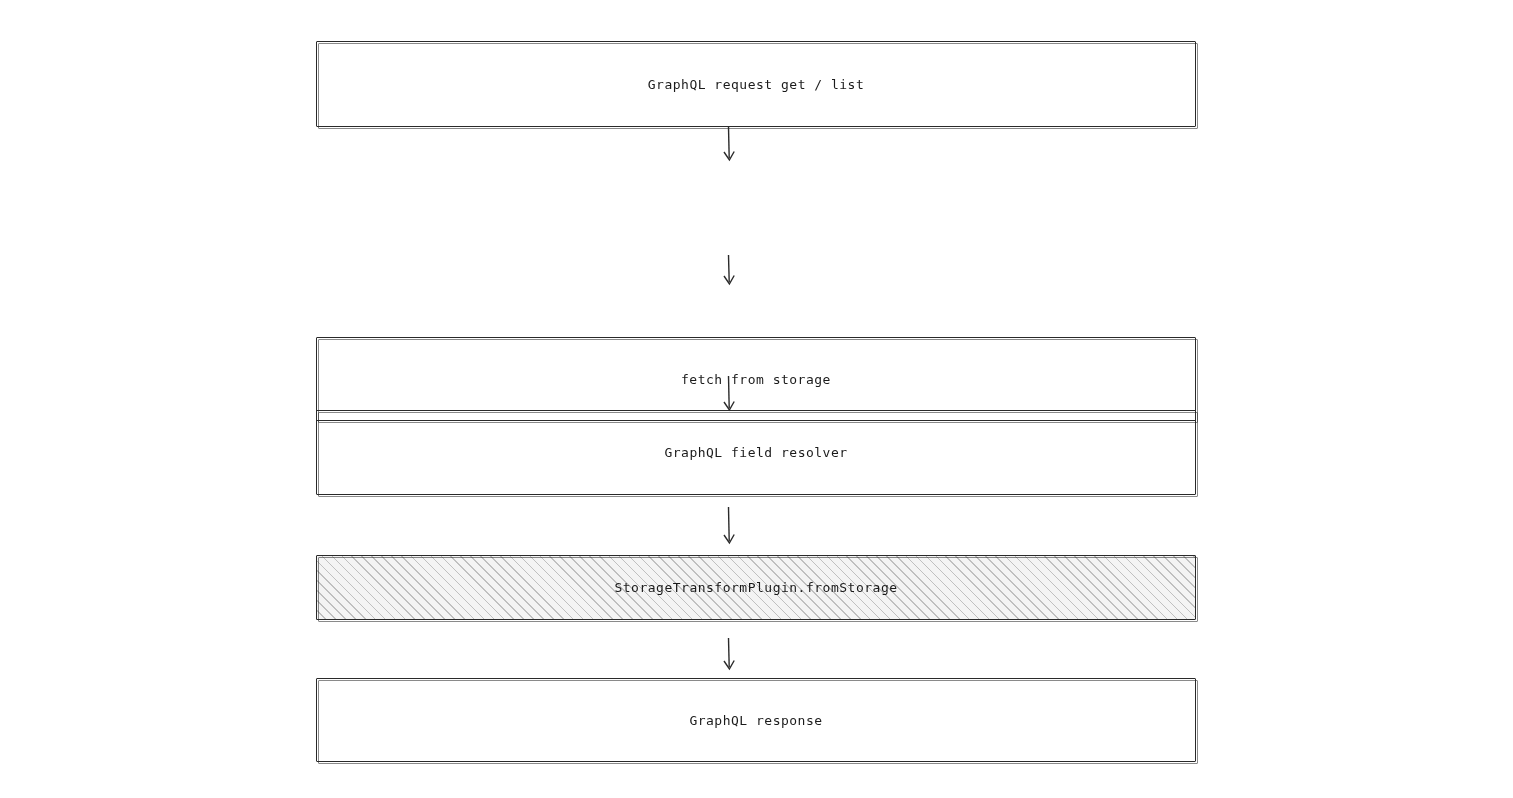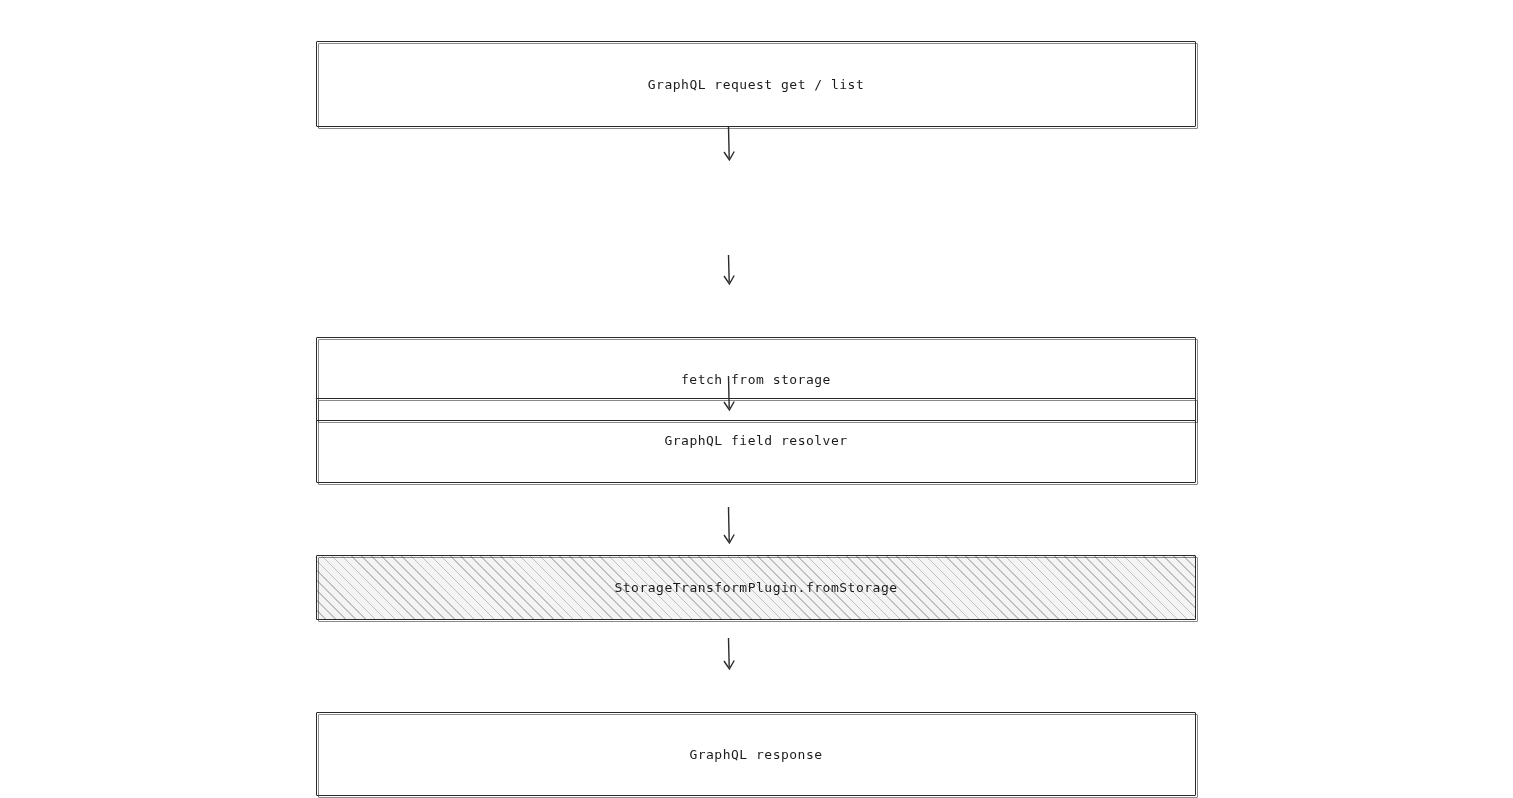--- a/index.html
+++ b/index.html
@@ -120,21 +120,21 @@
     <span class="node-label">fetch from storage</span>
   </div>
 
   <div class="arrow" style="top:376px; height:45px;">
     <svg width="24" height="45" viewBox="0 0 24 45">
       <path d="M10.5 0 L11.2 32" stroke="#2a2a2a" stroke-width="1.4" fill="none"></path>
       <path d="M6 26 L11.4 34 L16.2 25.5" stroke="#2a2a2a" stroke-width="1.4" fill="none"></path>
     </svg>
   </div>
 
-  <div class="flow-node" style="top:398px; height:85px;">
+  <div class="flow-node" style="top:410px; height:85px;">
     <span class="sketch-border">
       <span class="s1"></span>
         <span class="s2"></span>
     </span>
     <span class="node-label">GraphQL field resolver</span>
   </div>
 
   <div class="arrow" style="top:507px; height:48px;">
     <svg width="24" height="48" viewBox="0 0 24 48">
       <path d="M10.5 0 L11.2 34" stroke="#2a2a2a" stroke-width="1.4" fill="none"></path>
@@ -150,21 +150,21 @@
     <span class="node-label">StorageTransformPlugin.fromStorage</span>
   </div>
 
   <div class="arrow" style="top:638px; height:42px;">
     <svg width="24" height="42" viewBox="0 0 24 42">
       <path d="M10.5 0 L11.2 29" stroke="#2a2a2a" stroke-width="1.4" fill="none"></path>
       <path d="M6 23 L11.4 31 L16.2 22.5" stroke="#2a2a2a" stroke-width="1.4" fill="none"></path>
     </svg>
   </div>
 
-  <div class="flow-node" style="top:712px; height:84px;">
+  <div class="flow-node" style="top:678px; height:84px;">
     <span class="sketch-border">
       <span class="s1"></span>
         <span class="s2"></span>
     </span>
     <span class="node-label">GraphQL response</span>
   </div>
 
 </div>
 
 </body></html>

